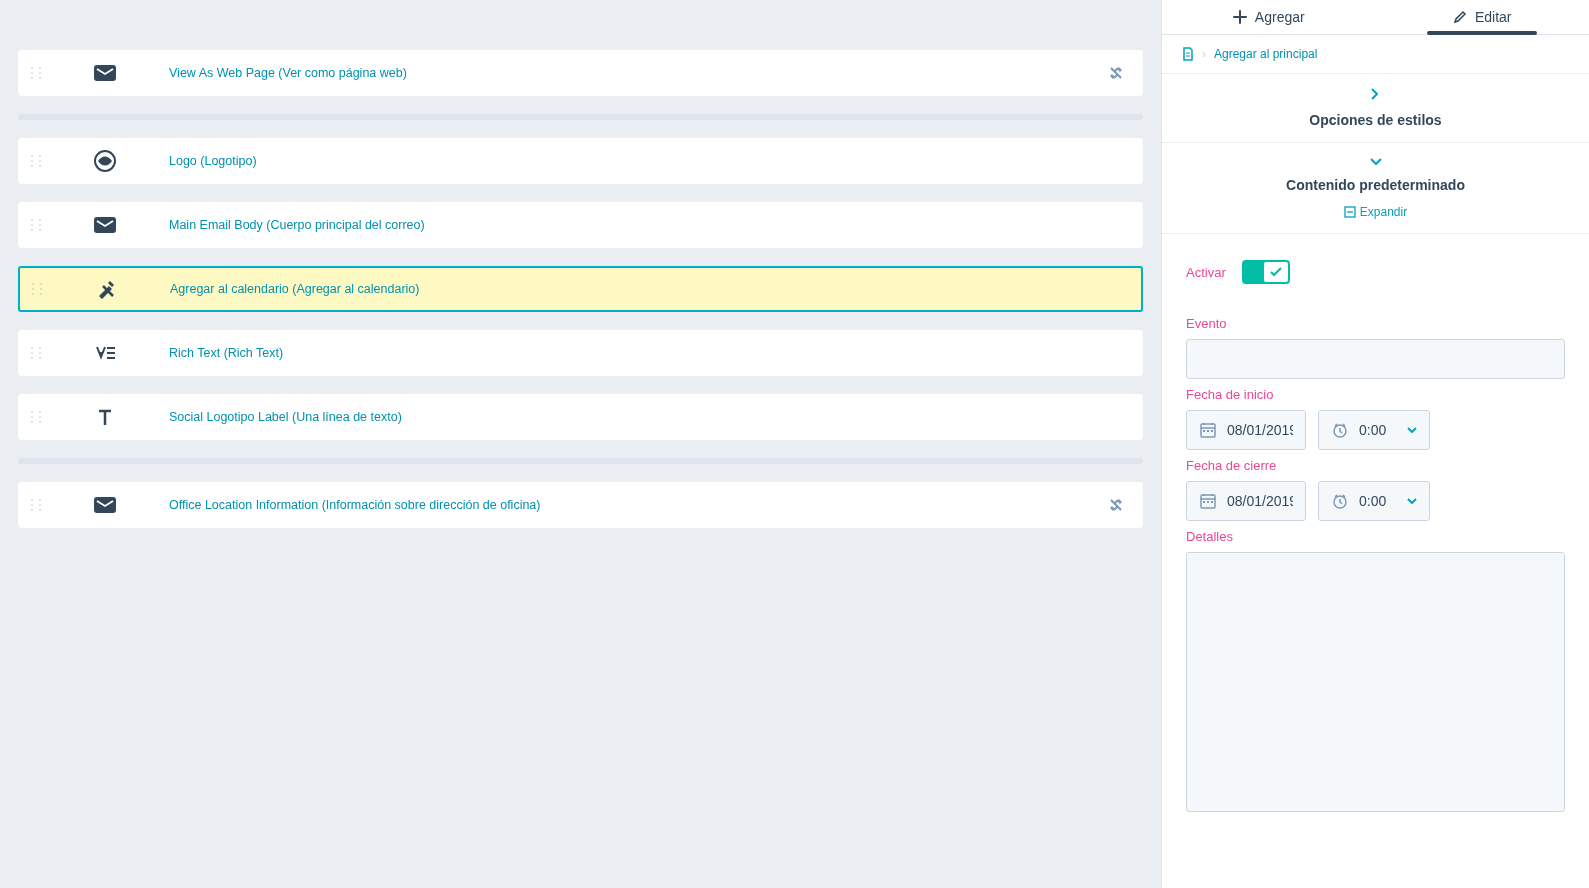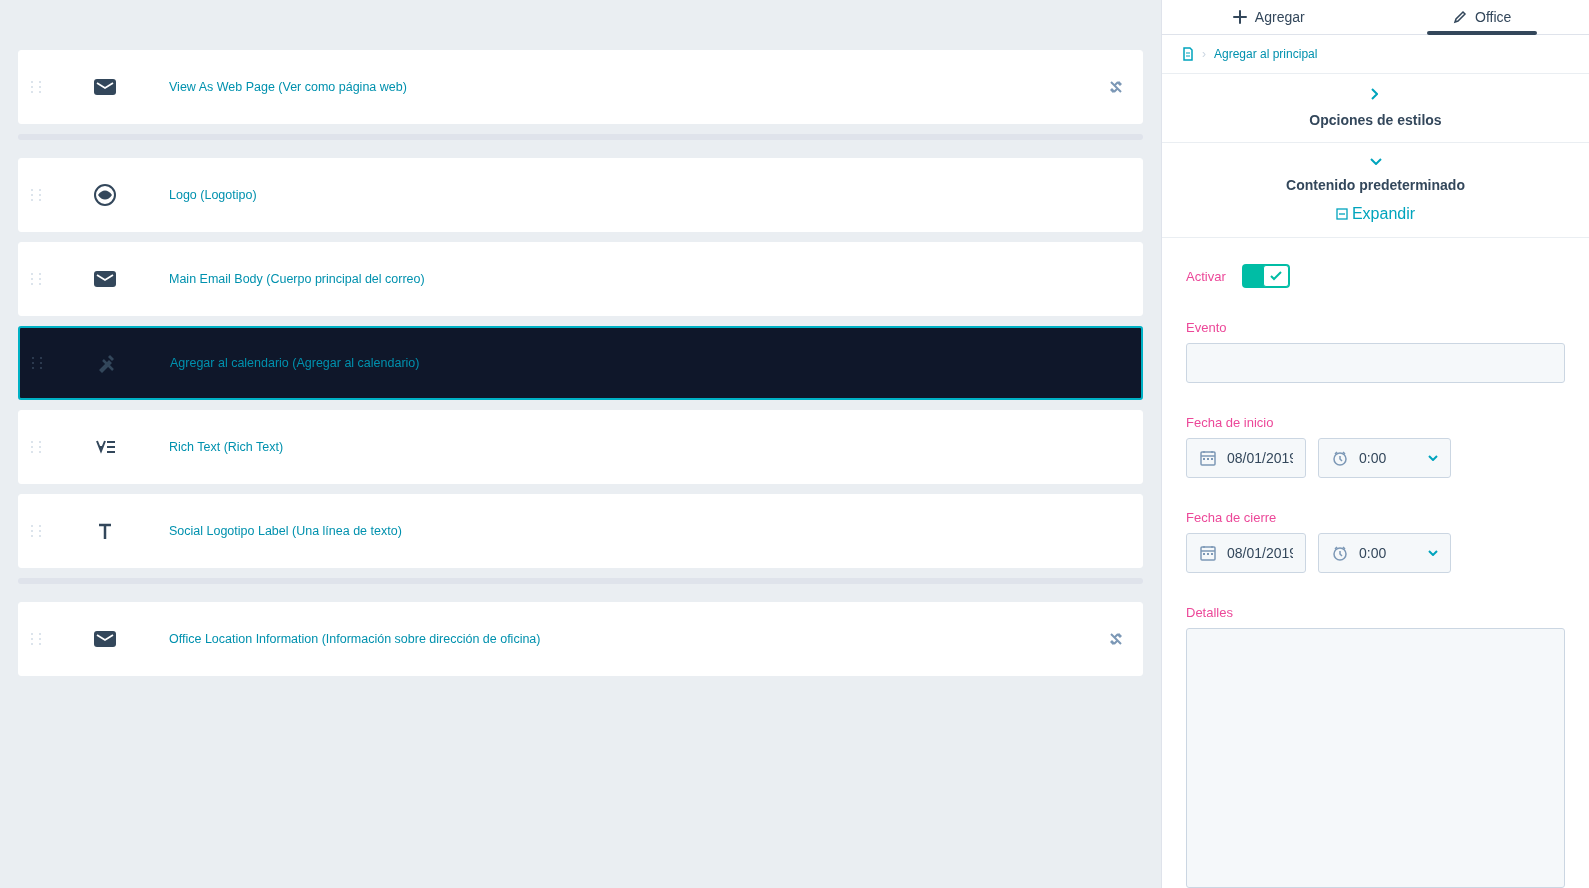--- a/index.html
+++ b/index.html
@@ -16,30 +16,30 @@
   
   .main {
     flex: 1;
     padding: 50px 18px 20px 18px;
     overflow-y: auto;
   }
   .module-row {
     background: #fff;
     border: 1px solid #fff;
     border-radius: 3px;
-    height: 74px;
+    height: 46px;
     display: flex;
     align-items: center;
     padding: 0 18px 0 12px;
-    margin-bottom: 10px;
+    margin-bottom: 18px;
     cursor: pointer;
     gap: 42px;
   }
   .module-row.selected {
-    background: #0f172a;
+    background: #fef9c3;
     border: 2px solid #00b1c5;
   }
   .module-row .drag {
     width: 10px;
     display: flex;
     flex-direction: column;
     gap: 3px;
     margin-right: 10px;
     opacity: 0.35;
   }
@@ -125,30 +125,30 @@
   }
   .section-header .chev { color:#00a4bd; width:12px; }
   .section-header .title {
     font-weight:600;
     font-size:14px;
     color:#33475b;
     flex:1;
   }
   .section-header .expand-link {
     color:#00a4bd;
-    font-size:16px;
+    font-size:12px;
     display:flex;
     align-items:center;
     gap:4px;
   }
   .panel-body {
     padding: 26px 24px;
     overflow-y:auto;
   }
-  .field-group { margin-bottom: 32px; }
+  .field-group { margin-bottom: 8px; }
   .field-label {
     font-size:13px;
     color:#ec4899;
     margin-bottom:8px;
     display:block;
   }
   .toggle-row {
     display:flex;
     align-items:center;
     gap:16px;
@@ -197,21 +197,21 @@
     display:flex;
     align-items:center;
     padding:0 12px;
     gap:10px;
     font-size:14px;
     color:#33475b;
     cursor:pointer;
   }
   .date-btn { width:120px; overflow:hidden; }
   .date-btn .dval { white-space:nowrap; overflow:hidden; }
-  .time-btn { width:133px; justify-content:flex-start; position:relative; }
+  .time-btn { width:112px; justify-content:flex-start; position:relative; }
   .time-btn .caret {
     margin-left:auto;
     color:#00a4bd;
   }
   svg { display:block; }
 </style>
 </head>
 <body>
 
 <div class="main">
@@ -403,21 +403,21 @@
           </svg>
       </span>
       <span>Agregar</span>
     </div>
     <div class="tab active">
       <span>
         <svg width="14" height="14" viewBox="0 0 14 14">
             <path d="M2 12l1-3 7-7 2 2-7 7-3 1z" fill="none" stroke="#33475b" stroke-width="1.5"></path>
           </svg>
       </span>
-      <span>Office</span>
+      <span>Editar</span>
     </div>
   </div>
 
   <div class="breadcrumb">
     <span style="color:#00a4bd;cursor:pointer;">
       <svg width="12" height="14" viewBox="0 0 12 14">
           <path d="M2 1h6l2 2v10H2z" fill="none" stroke="#00a4bd" stroke-width="1.5"></path>
           <path d="M4 6h4M4 9h4" stroke="#00a4bd" stroke-width="1.2"></path>
         </svg>
     </span>

